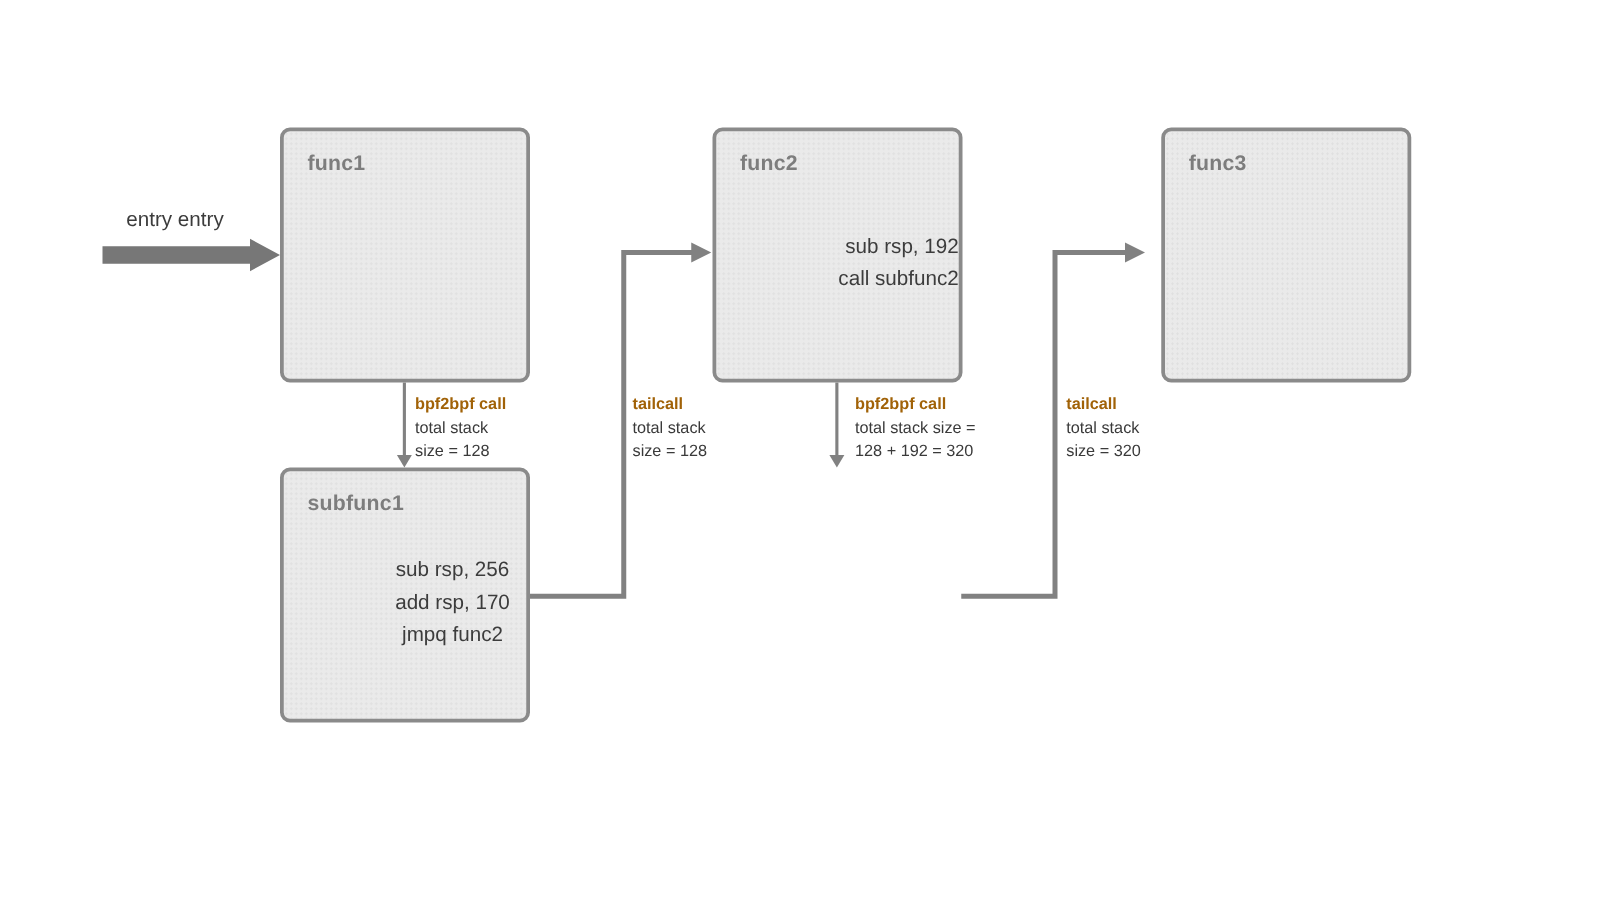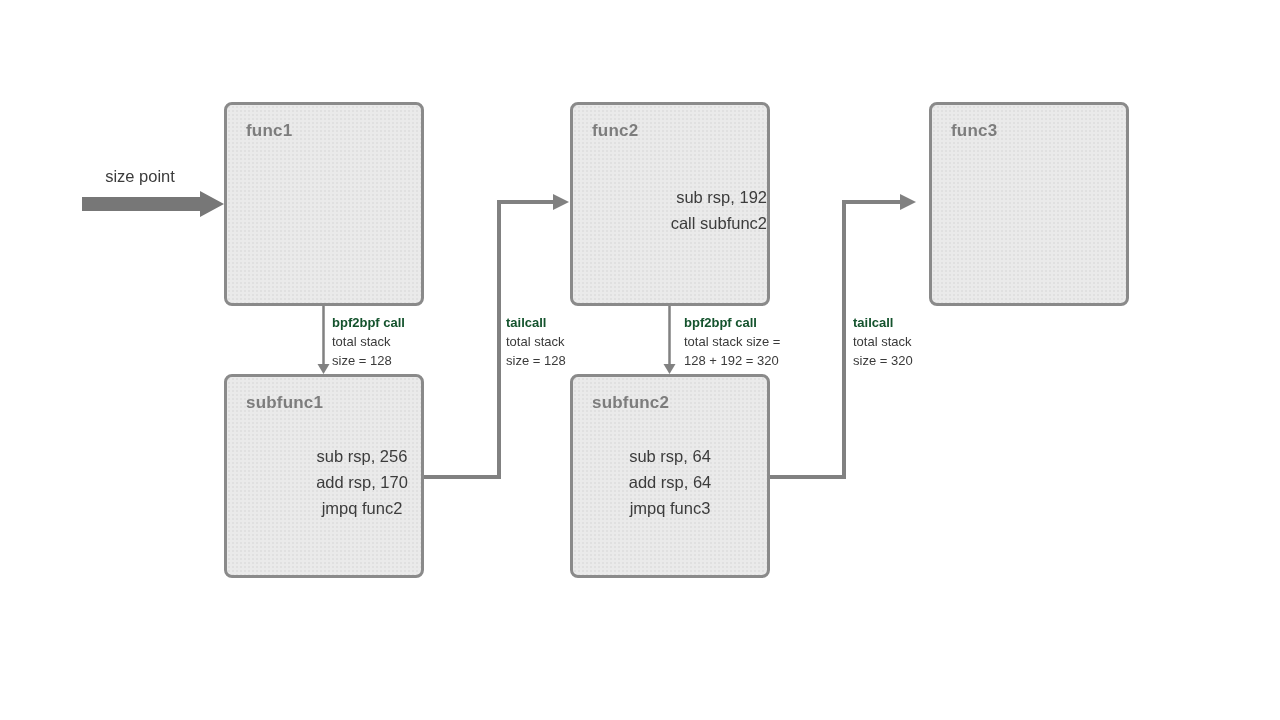--- a/index.html
+++ b/index.html
@@ -61,29 +61,29 @@
   }
   .edge-label {
     position: absolute;
     font-size: 13px;
     line-height: 19px;
     color: #3a3a3a;
     white-space: nowrap;
   }
   .edge-label .el-title {
     font-weight: bold;
-    color: #14532d;
+    color: #a16207;
   }
 </style>
 </head>
 <body>
 
 <div class="canvas">
 
-  <div class="entry-label">size point</div>
+  <div class="entry-label">entry entry</div>
 
   <svg class="connectors" width="1280" height="720" viewBox="0 0 1280 720">
 
     <g>
       <polygon points="82,197 200,197 200,191 224,204 200,217 200,211 82,211" fill="#777777"></polygon>
     </g>
 
     <g>
       <line x1="323.5" y1="306" x2="323.5" y2="365" stroke="#818181" stroke-width="2.5"></line>
       <polygon points="317.5,364 329.5,364 323.5,374" fill="#818181"></polygon>
@@ -123,28 +123,20 @@
 
   <div class="node" style="left:224px; top:374px;padding-left:30px;">
     <div class="node-title">subfunc1</div>
     <div class="node-body" style="top:66px;margin-left:38px;">
       <div>sub rsp, 256</div>
       <div>add rsp, 170</div>
       <div>jmpq func2</div>
     </div>
   </div>
 
-  <div class="node" style="left:570px; top:374px;">
-    <div class="node-title">subfunc2</div>
-    <div class="node-body" style="top:66px;">
-      <div>sub rsp, 64</div>
-      <div>add rsp, 64</div>
-      <div>jmpq func3</div>
-    </div>
-  </div>
 
   <div class="edge-label" style="left:332px; top:313px;">
     <div class="el-title">bpf2bpf call</div>
     <div>total stack</div>
     <div>size = 128</div>
   </div>
 
   <div class="edge-label" style="left:506px; top:313px;">
     <div class="el-title">tailcall</div>
     <div>total stack</div>

